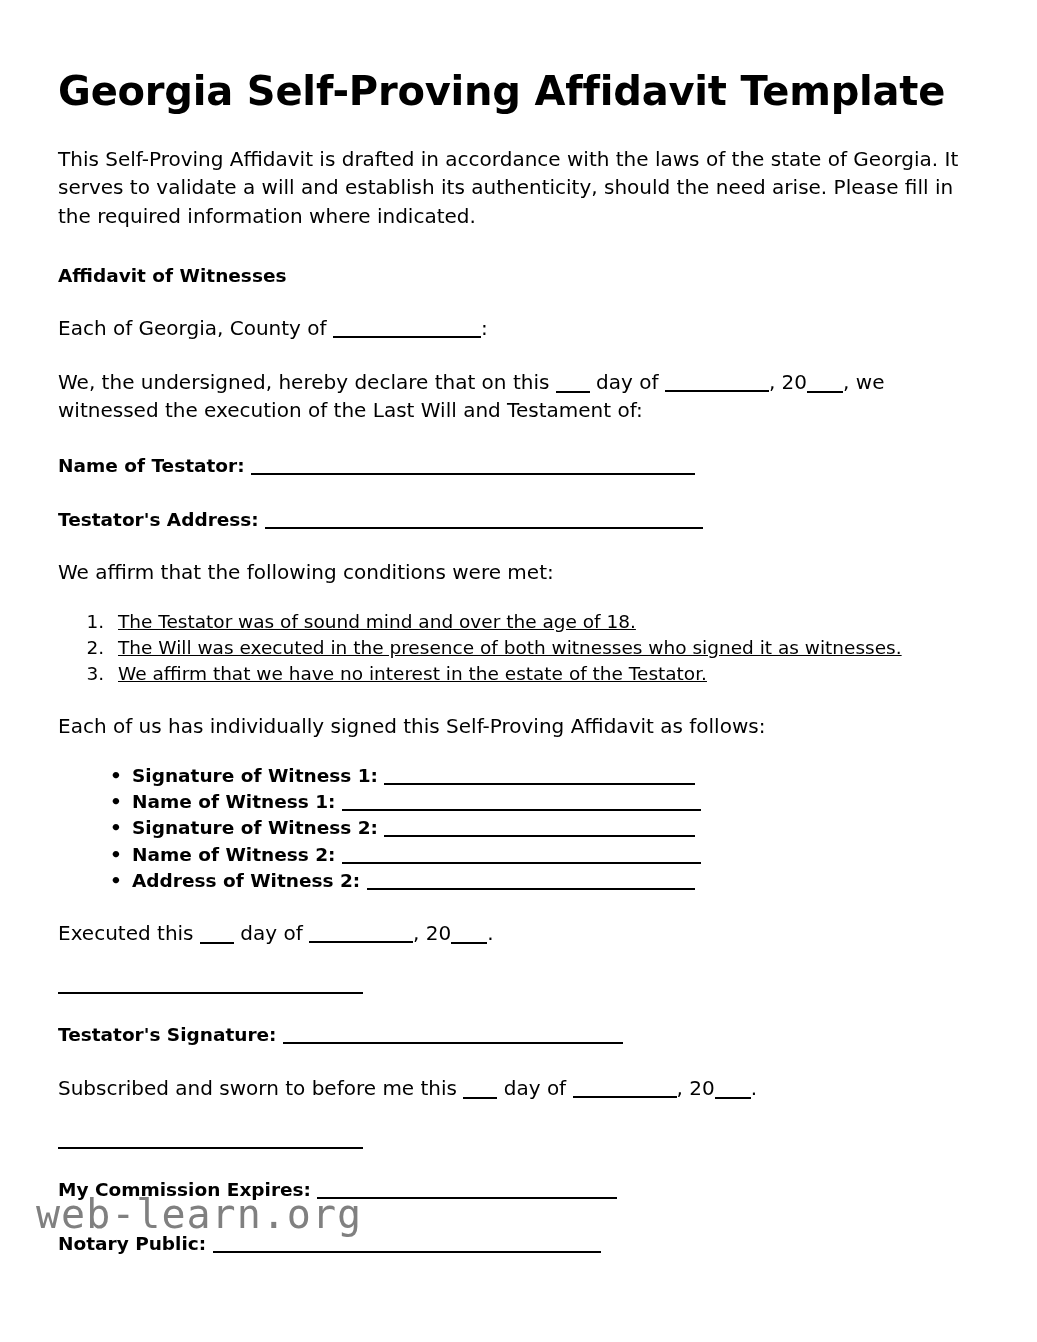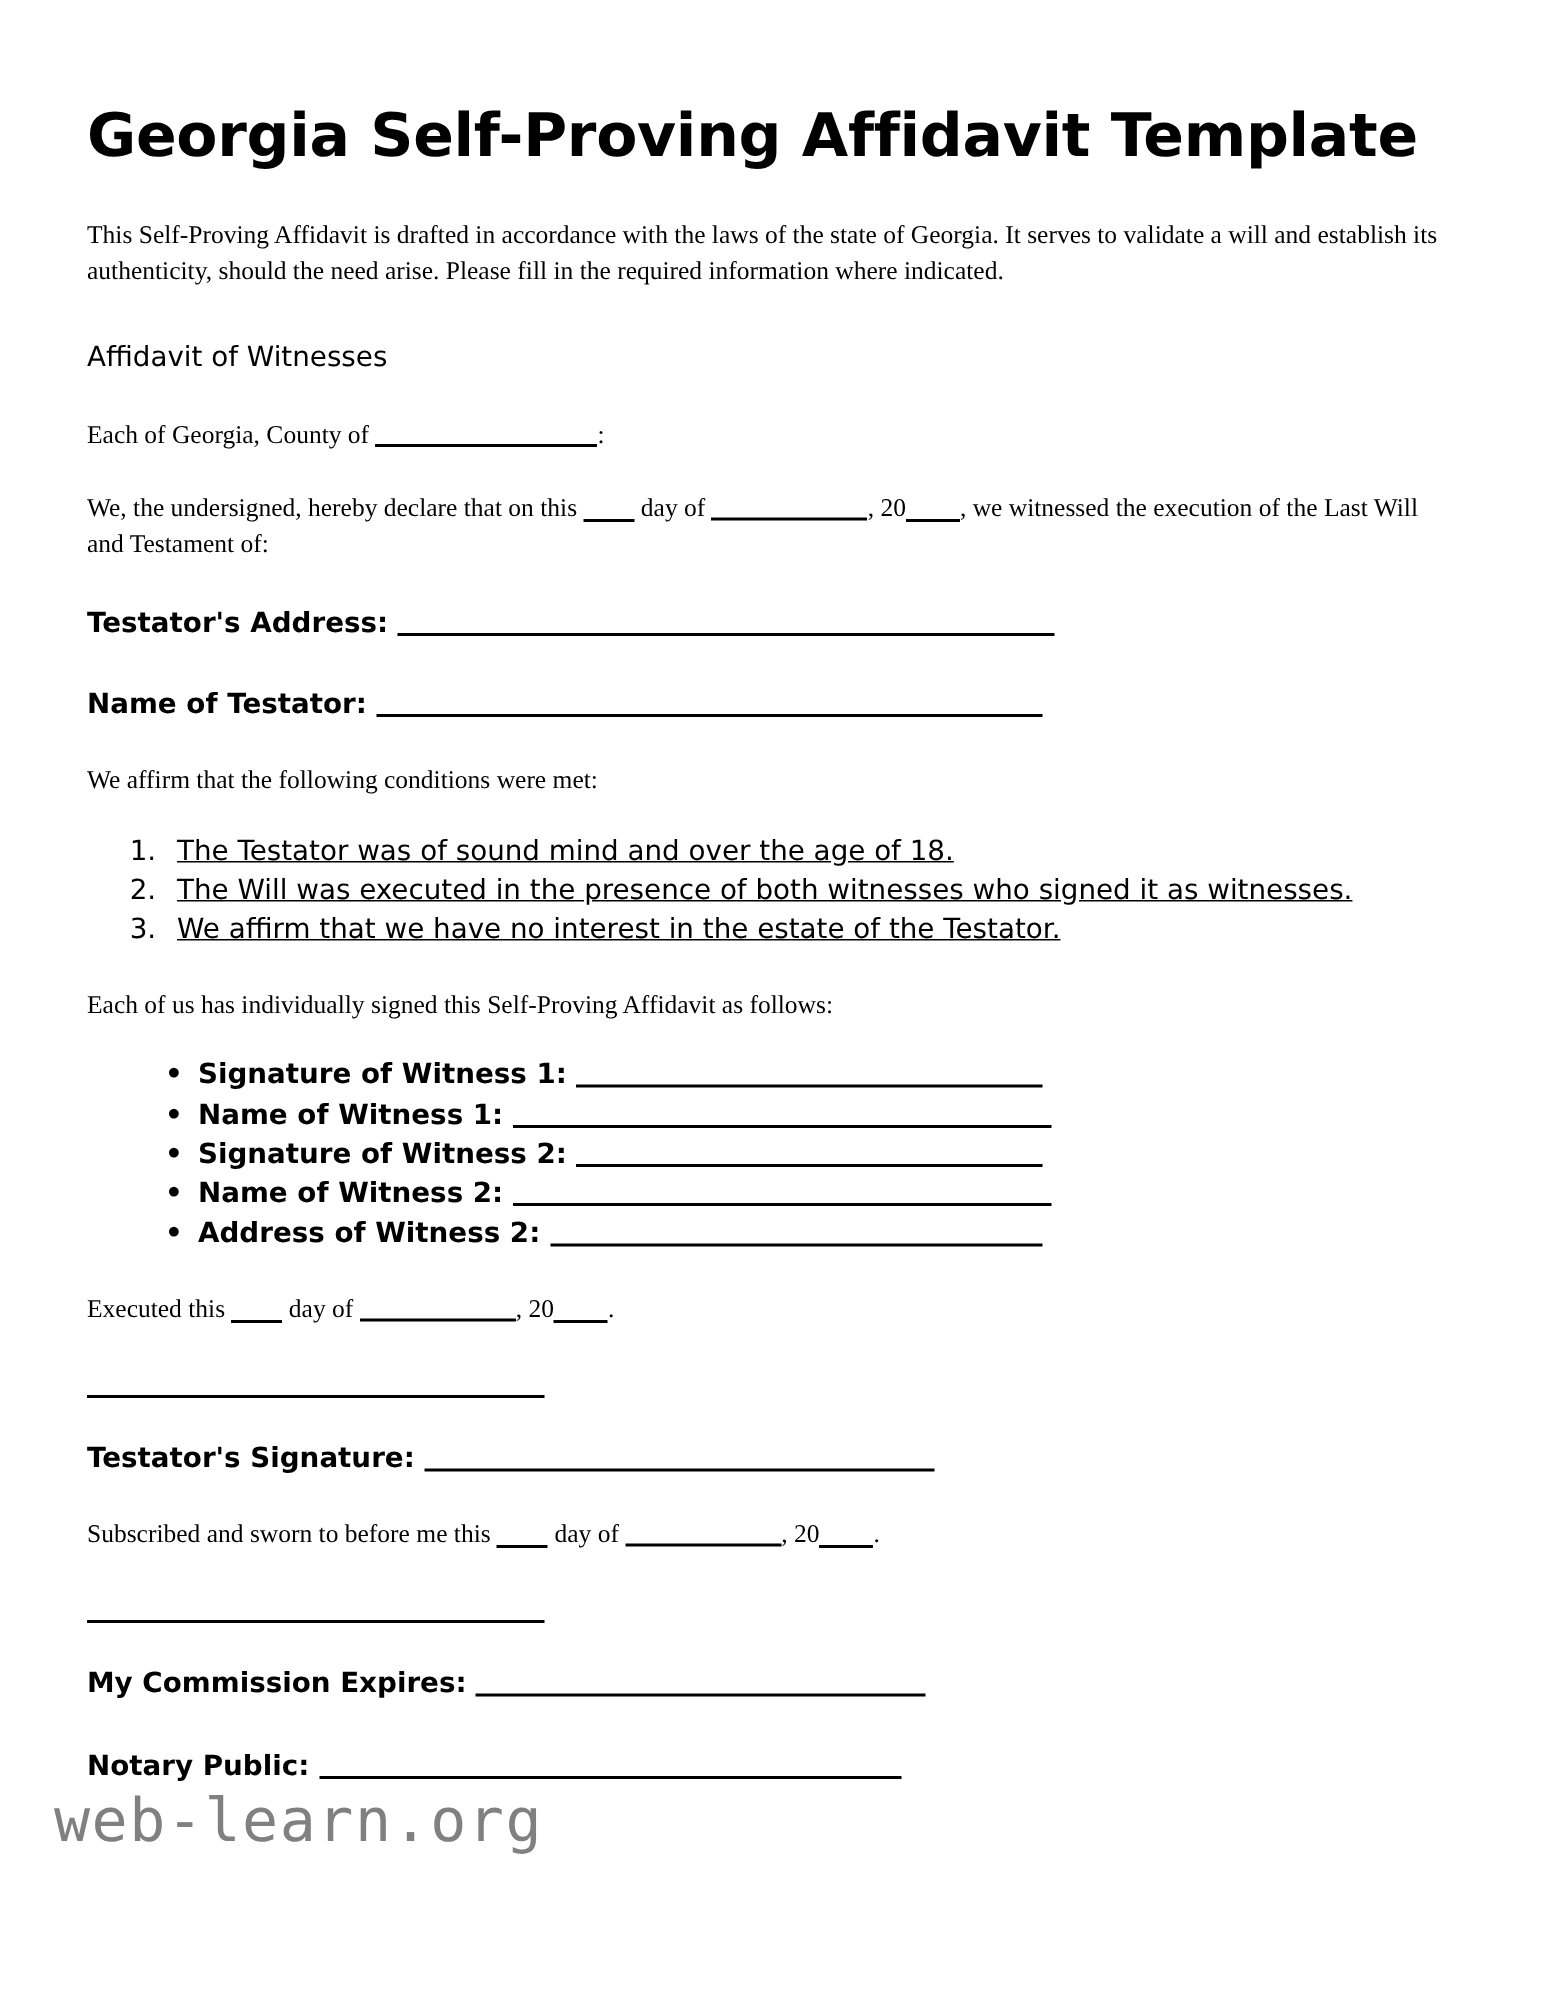--- a/index.html
+++ b/index.html
@@ -31,35 +31,34 @@
     font-size: 40px;
     font-weight: bold;
     letter-spacing: -0.2px;
     line-height: 1.15;
     margin: 10px 0 0 0;
     padding: 0;
     color: #000;
   }
 
   p.para {
-    font-size: 17px;
+    font-size: 20px;
     line-height: 1.42;
     margin: 31px 0 0 0;
     padding: 0;
     max-width: 915px;
-    font-family: Liberation Serif, serif;
   }
 
   p.tight {
     margin-top: 25px;
   }
 
   .sec-head {
     font-size: 18.5px;
-    font-weight: normal;
+    font-weight: bold;
     line-height: 1.42;
     margin: 33px 0 0 0;
   }
 
   .field-line {
     font-size: 18.5px;
     line-height: 1.42;
     margin: 28px 0 0 0;
     white-space: nowrap;
   }
@@ -149,23 +148,23 @@
   <h1 class="doc-title">Georgia Self-Proving Affidavit Template</h1>
 
   <p class="para">This Self-Proving Affidavit is drafted in accordance with the laws of the state of Georgia. It serves to validate a will and establish its authenticity, should the need arise. Please fill in the required information where indicated.</p>
 
   <div class="sec-head">Affidavit of Witnesses</div>
 
   <p class="para tight"><span>Each of Georgia, County of </span><span class="blank w-county"></span><span>:</span></p>
 
   <p class="para tight"><span>We, the undersigned, hereby declare that on this </span><span class="blank w-day"></span><span> day of </span><span class="blank w-month"></span><span>, 20</span><span class="blank w-year"></span><span>, we witnessed the execution of the Last Will and Testament of:</span></p>
 
+  <div class="field-line"><span class="lbl">Name of Testator: </span><span class="blank w-testname"></span></div>
+
   <div class="field-line"><span class="lbl">Testator's Address: </span><span class="blank w-testaddr"></span></div>
-
-  <div class="field-line"><span class="lbl">Name of Testator: </span><span class="blank w-testname"></span></div>
 
   <p class="para tight">We affirm that the following conditions were met:</p>
 
   <ol class="conditions">
     <li>The Testator was of sound mind and over the age of 18.</li>
     <li>The Will was executed in the presence of both witnesses who signed it as witnesses.</li>
     <li>We affirm that we have no interest in the estate of the Testator.</li>
   </ol>
 
   <p class="para tight">Each of us has individually signed this Self-Proving Affidavit as follows:</p>

